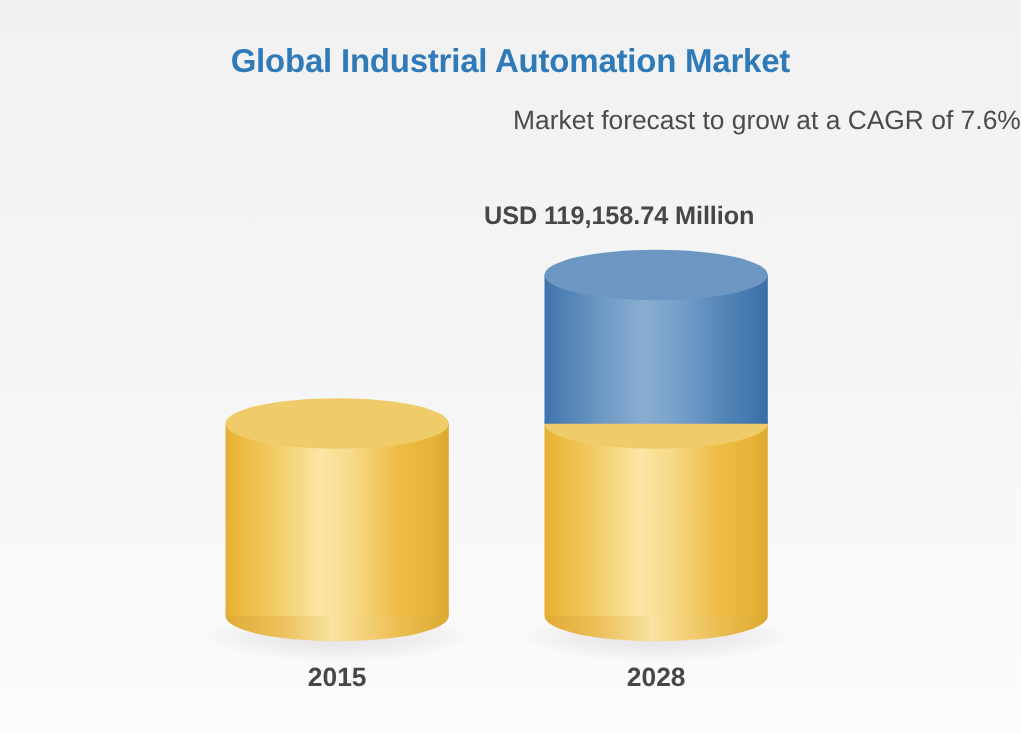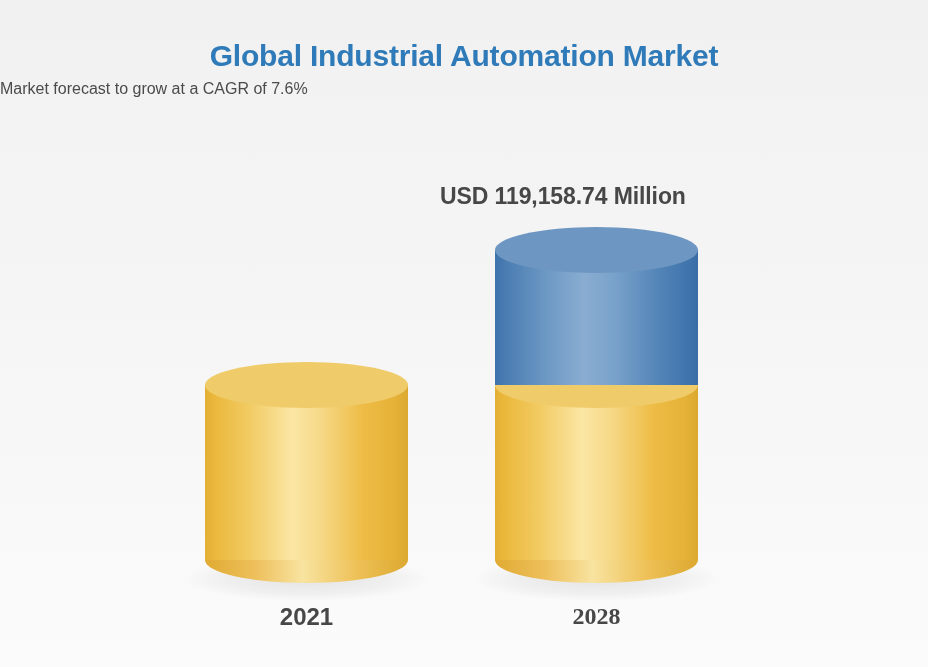--- a/index.html
+++ b/index.html
@@ -30,24 +30,24 @@
     text-align: center;
     font-size: 30px;
     font-weight: bold;
     letter-spacing: -0.2px;
     color: #2f7ab8;
     white-space: nowrap;
   }
   .chart-subtitle {
     position: absolute;
     left: 0;
-    top: 80px;
+    top: 96px;
     width: 928px;
-    text-align: left;
-    font-size: 16px;
+    text-align: right;
+    font-size: 24px;
     font-weight: normal;
     color: #4b4b4b;
     white-space: nowrap;
   }
 
   
   .value-label {
     position: absolute;
     font-size: 23px;
     font-weight: bold;
@@ -61,21 +61,21 @@
   
   .cat-label {
     position: absolute;
     font-size: 24px;
     font-weight: bold;
     color: #474747;
     text-align: center;
     white-space: nowrap;
   }
   #cat-2021 { left: 205px; top: 603px; width: 203px; }
-  #cat-2028 { left: 495px; top: 603px; width: 203px; font-family: Liberation Serif, serif; }
+  #cat-2028 { left: 495px; top: 603px; width: 203px; }
 
   
   .cylinder {
     position: absolute;
   }
 
   .cyl-seg {
     position: absolute;
     left: 0;
     width: 100%;
@@ -172,16 +172,16 @@
     </div>
 
     <div class="cyl-seg" style="top:0; height:181px;">
       <div class="cyl-body blue-body" style="top:23px; height:135px;"></div>
 
       <div class="cyl-cap blue-body" style="top:135px; height:46px; clip-path: polygon(0 0, 100% 0, 100% 50%, 0 50%);"></div>
       <div class="cyl-cap blue-top" style="top:0; height:46px;"></div>
     </div>
   </div>
 
-  <div class="cat-label" id="cat-2021">2021</div>
+  <div class="cat-label" id="cat-2021">2015</div>
   <div class="cat-label" id="cat-2028">2028</div>
 
 </div>
 
 </body></html>

